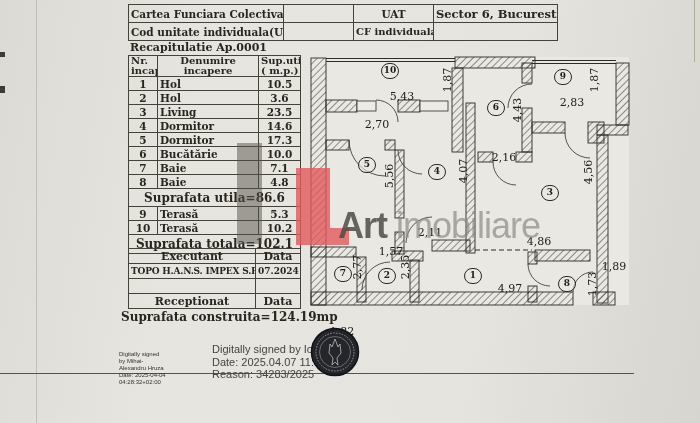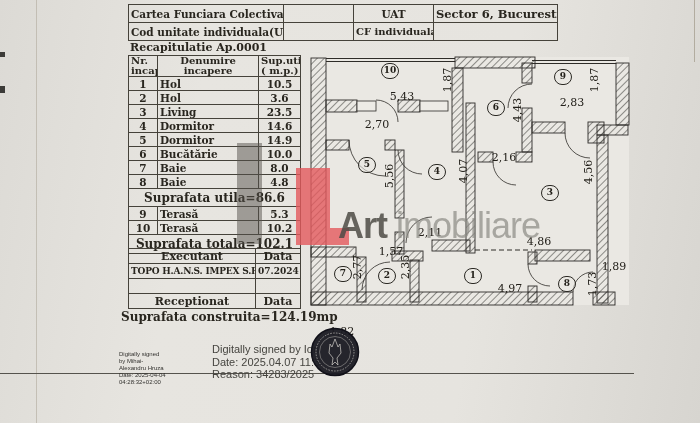--- a/index.html
+++ b/index.html
@@ -114,31 +114,31 @@
           <td class="num">23.5</td>
         </tr>
     <tr>
           <td class="num">4</td>
           <td>Dormitor</td>
           <td class="num">14.6</td>
         </tr>
     <tr>
           <td class="num">5</td>
           <td>Dormitor</td>
-          <td class="num">14.9</td>
+          <td class="num">17.3</td>
         </tr>
     <tr>
           <td class="num">6</td>
           <td>Bucătărie</td>
           <td class="num">10.0</td>
         </tr>
     <tr>
           <td class="num">7</td>
           <td>Baie</td>
-          <td class="num">8.0</td>
+          <td class="num">7.1</td>
         </tr>
     <tr>
           <td class="num">8</td>
           <td>Baie</td>
           <td class="num">4.8</td>
         </tr>
     <tr>
           <td class="sum" colspan="3">Suprafata utila=86.6</td>
         </tr>
     <tr>

